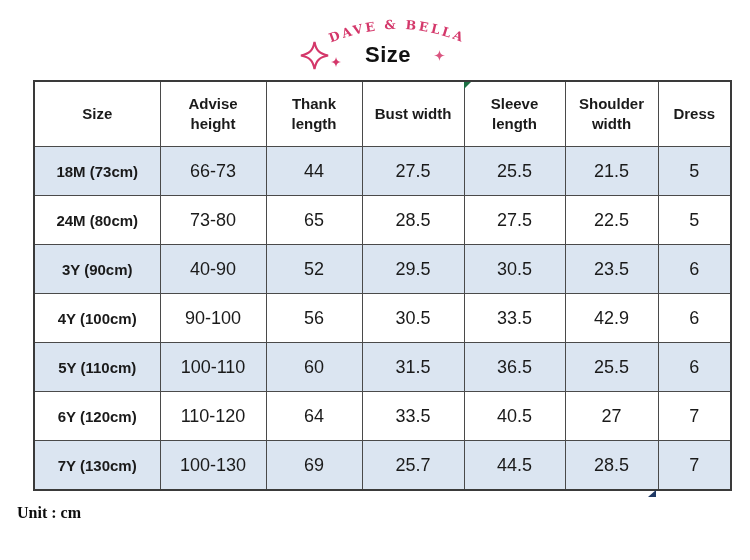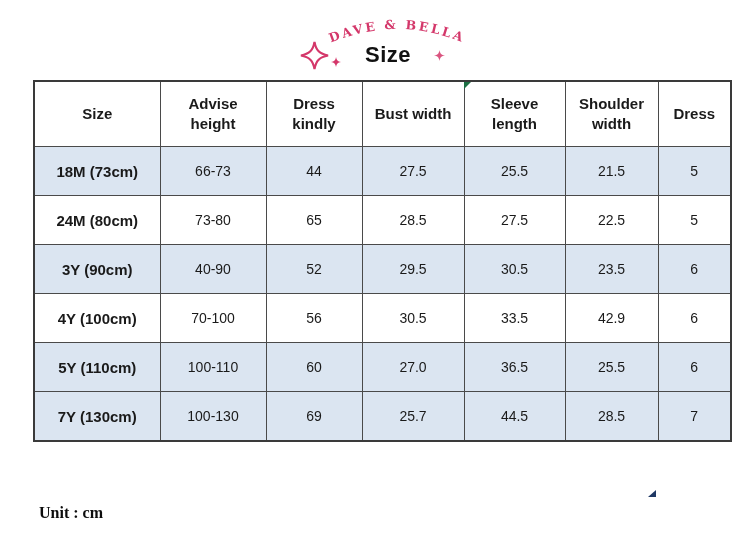--- a/index.html
+++ b/index.html
@@ -62,21 +62,21 @@
   }
   .size-table th {
     height: 64px;
     font-size: 15px;
     font-weight: bold;
     background: #ffffff;
     line-height: 1.35;
   }
   .size-table td {
     height: 48px;
-    font-size: 14px;
+    font-size: 18px;
     background: #ffffff;
   }
   .size-table td.size-cell { font-weight: bold; font-size: 15px; }
   .size-table tr.highlight td { background: #dbe5f1; }
 
   .col-size     { width: 126px; }
   .col-advise   { width: 106px; }
   .col-dress    { width: 96px;  }
   .col-bust     { width: 102px; }
   .col-sleeve   { width: 101px; }
@@ -97,21 +97,21 @@
     left: 648px;
     top: 490px;
     width: 0; height: 0;
     border-bottom: 7px solid #1f3864;
     border-left: 8px solid transparent;
   }
 
   
   .footer-notes {
     position: absolute;
-    left: 39px;
+    left: 17px;
     top: 502px;
     width: 712px;
     font-family: "Liberation Serif", serif;
     font-weight: bold;
     font-size: 16px;
     color: #0d0d0d;
     line-height: 21px;
     white-space: nowrap;
   }
 </style>
@@ -146,21 +146,21 @@
         <col class="col-dress">
         <col class="col-bust">
       <col class="col-sleeve">
         <col class="col-shoulder">
         <col class="col-button">
     </colgroup>
     <thead>
       <tr>
         <th>Size</th>
         <th>Advise height</th>
-        <th>Dress kindly</th>
+        <th>Thank length</th>
         <th>Bust width</th>
         <th>Sleeve length</th>
         <th>Shoulder width</th>
         <th>Dress</th>
       </tr>
     </thead>
     <tbody>
       <tr class="highlight">
         <td class="size-cell">18M (73cm)</td>
         <td>66-73</td>
@@ -183,35 +183,44 @@
         <td class="size-cell">3Y (90cm)</td>
         <td>40-90</td>
         <td>52</td>
         <td>29.5</td>
         <td>30.5</td>
         <td>23.5</td>
         <td>6</td>
       </tr>
       <tr>
         <td class="size-cell">4Y (100cm)</td>
-        <td>70-100</td>
+        <td>90-100</td>
         <td>56</td>
         <td>30.5</td>
         <td>33.5</td>
         <td>42.9</td>
         <td>6</td>
       </tr>
       <tr class="highlight">
         <td class="size-cell">5Y (110cm)</td>
         <td>100-110</td>
         <td>60</td>
-        <td>27.0</td>
+        <td>31.5</td>
         <td>36.5</td>
         <td>25.5</td>
         <td>6</td>
+      </tr>
+      <tr>
+        <td class="size-cell">6Y (120cm)</td>
+        <td>110-120</td>
+        <td>64</td>
+        <td>33.5</td>
+        <td>40.5</td>
+        <td>27</td>
+        <td>7</td>
       </tr>
       <tr class="highlight">
         <td class="size-cell">7Y (130cm)</td>
         <td>100-130</td>
         <td>69</td>
         <td>25.7</td>
         <td>44.5</td>
         <td>28.5</td>
         <td>7</td>
       </tr>

